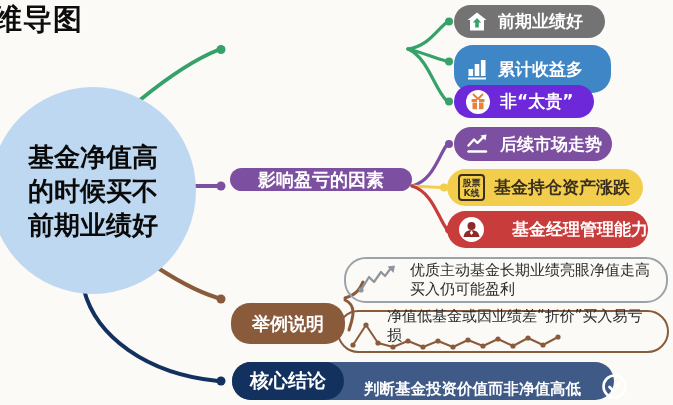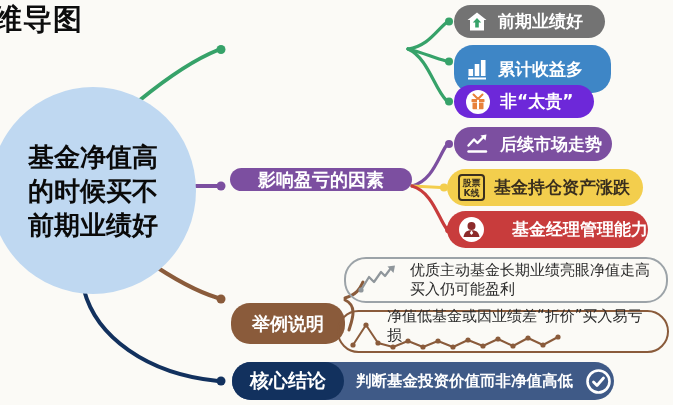--- a/index.html
+++ b/index.html
@@ -45,21 +45,21 @@
   .example-box {
     position:absolute; z-index:1; background:transparent;
     border-radius:22px; display:flex; align-items:center;
     color:#2B2B2B; font-size:15px; line-height:19px; font-weight:500;
   }
   .box-gray  { border:2px solid #9CA3A8; }
   .box-brown { border:2px solid #8A5B3B;align-items:center; }
   .conclusion-bar {
     position:absolute; left:232px; top:362px; width:382px; height:38px; z-index:1;
     background:#3F5A87; border-radius:19px;
-    display:flex; align-items:center; padding:0 6px 0 0; gap:12px;
+    display:flex; align-items:flex-end; padding:0 6px 0 0; gap:20px;
   }
   .conclusion-pill {
     height:38px; padding:0 18px; background:#12315E; border-radius:19px;
     display:flex; align-items:center; color:#fff; font-weight:800; font-size:19px; white-space:nowrap;
   }
   .conclusion-text { color:#fff; font-size:15.5px; font-weight:600; white-space:nowrap; flex:1; text-align:center; }
 </style>
 </head>
 <body>
 

